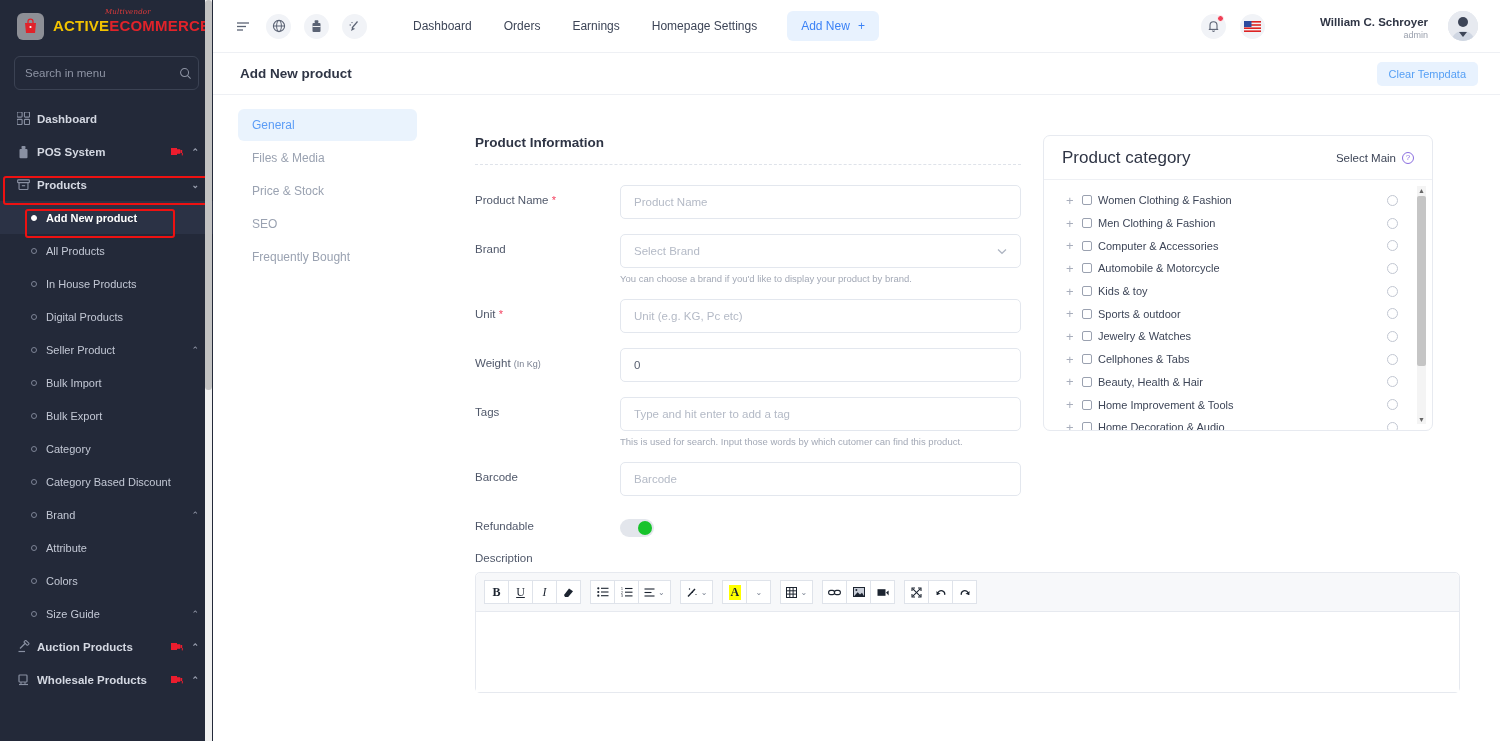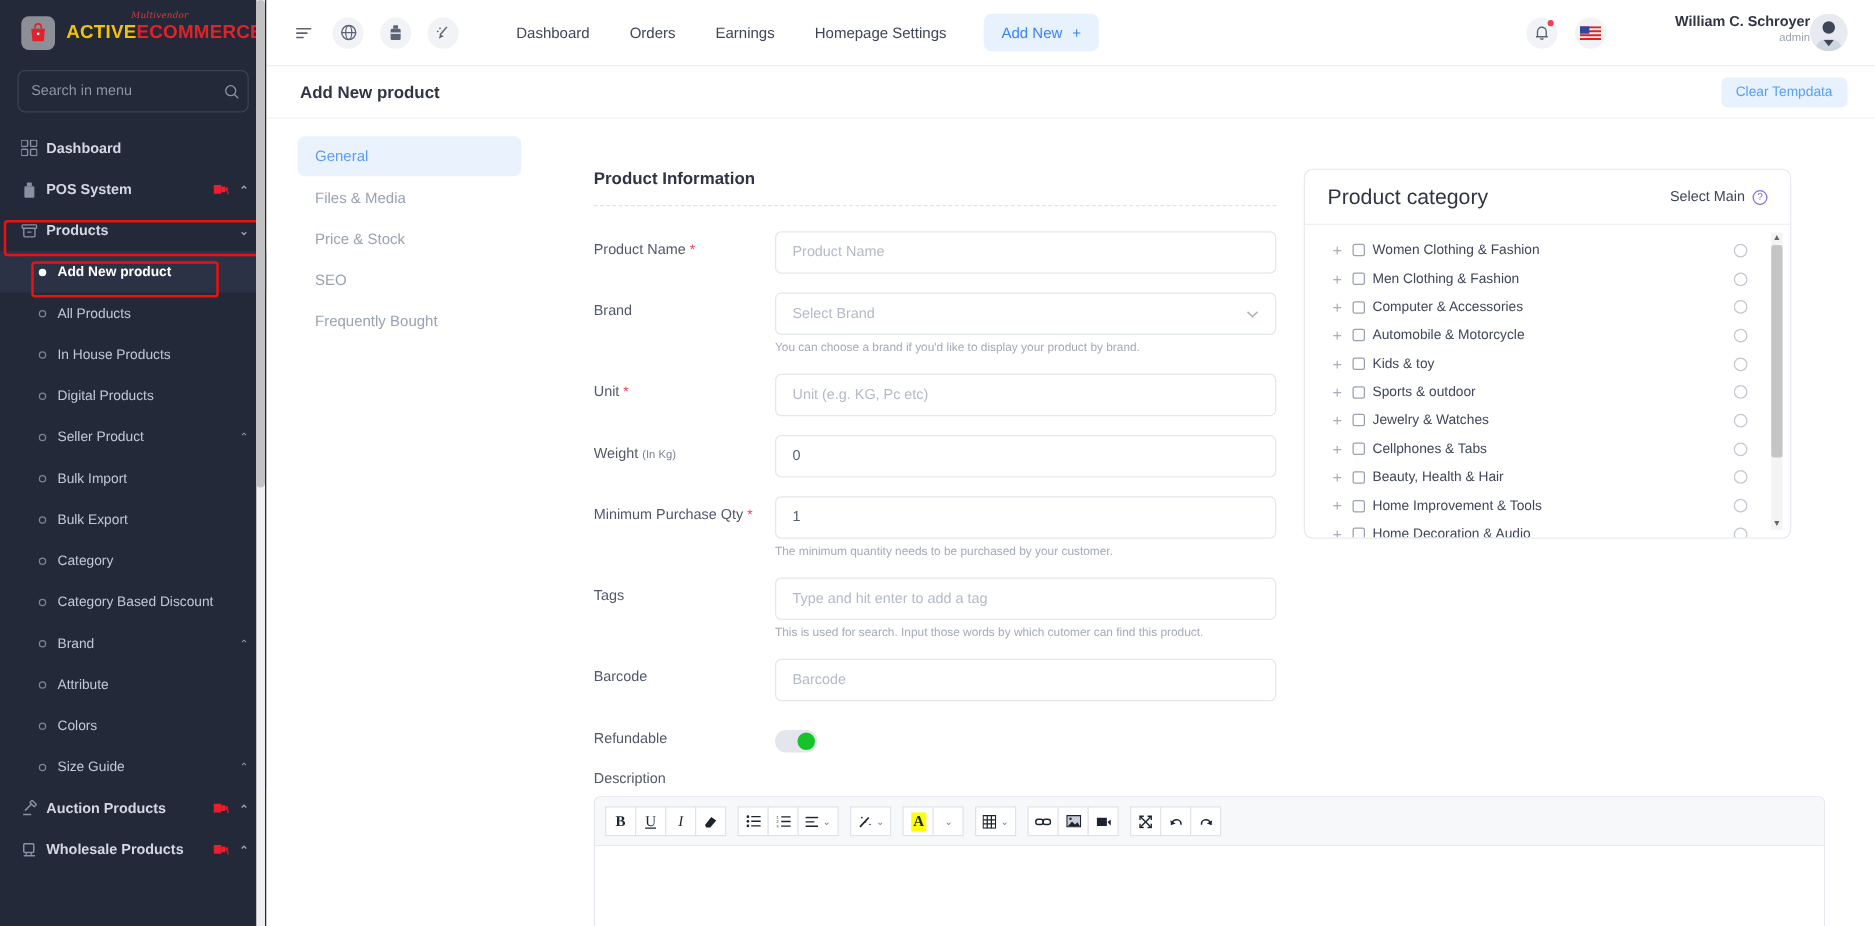--- a/index.html
+++ b/index.html
@@ -126,21 +126,21 @@
   .top-right { margin-left: auto; display: flex; align-items: center; gap: 14px; }
   .bell-wrap { position: relative; }
   .bell-dot {
     position: absolute; right: 2px; top: 1px; width: 7px; height: 7px;
     background: #ef4056; border-radius: 50%; border: 1px solid #fff;
   }
   .flag {
     width: 25px; height: 25px; border-radius: 50%; background: #f1f3f7;
     display: flex; align-items: center; justify-content: center; cursor: pointer;
   }
-  .user-block { display: flex; align-items: flex-start; gap: 0; cursor: pointer; margin-left: 41px; }
+  .user-block { display: flex; align-items: flex-end; gap: 20px; cursor: pointer; margin-left: 41px; }
   .user-names { text-align: right; line-height: 1.25; }
   .user-name { font-size: 11.5px; color: #2f3545; font-weight: 600; }
   .user-role { font-size: 9px; color: #9aa0ad; }
   .avatar {
     width: 30px; height: 30px; border-radius: 50%;
     background: #dfe3ea; overflow: hidden; position: relative;
   }
 
   
   .page-head {
@@ -590,30 +590,20 @@
             <div class="frow">
               <div class="flabel">
                 <span>Weight</span>
                 <span class="small">(In Kg)</span>
               </div>
               <div class="fctrl">
                 <div class="inp val">0</div>
               </div>
             </div>
 
-            <div class="frow">
-              <div class="flabel">
-                <span>Minimum Purchase Qty</span>
-                <span class="req">*</span>
-              </div>
-              <div class="fctrl">
-                <div class="inp val">1</div>
-                <div class="hint">The minimum quantity needs to be purchased by your customer.</div>
-              </div>
-            </div>
 
             <div class="frow">
               <div class="flabel">
                 <span>Tags</span>
               </div>
               <div class="fctrl">
                 <div class="inp">Type and hit enter to add a tag</div>
                 <div class="hint">This is used for search. Input those words by which cutomer can find this product.</div>
               </div>
             </div>

